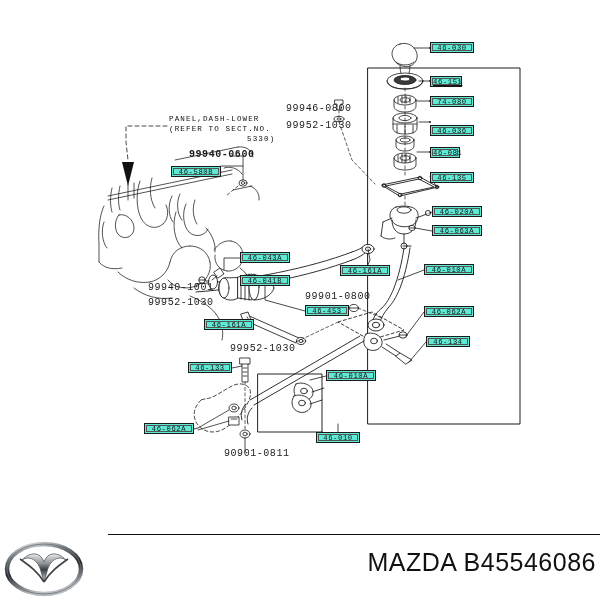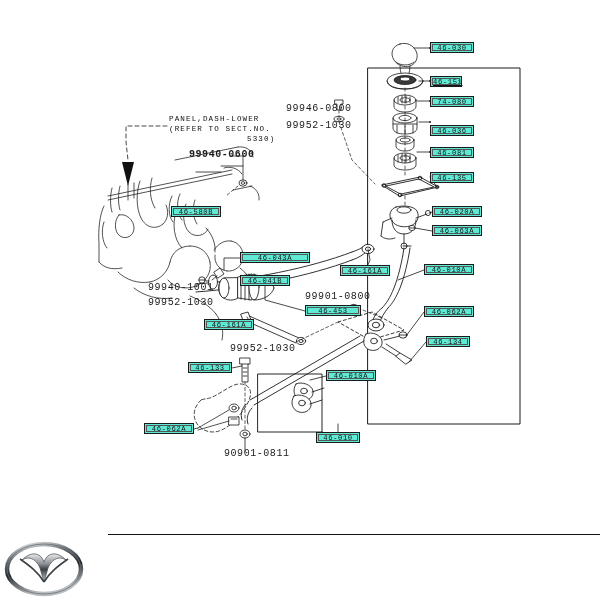--- a/index.html
+++ b/index.html
@@ -420,34 +420,35 @@
       <div class="plainlabel" style="left: 305px; top: 292px;">99901-0800</div>
       <div class="plainlabel" style="left: 230px; top: 344px;">99952-1030</div>
       <div class="plainlabel" style="left: 224px; top: 449px;">90901-0811</div>
     </div>
 
   <div id="callout-labels">
       <div class="callout" style="left: 430px; top: 42px; width: 44px;">46-030</div>
       <div class="callout" style="left: 430px; top: 76px; width: 32px; text-decoration: underline;">46-151</div>
       <div class="callout" style="left: 430px; top: 96px; width: 44px;">74-080</div>
       <div class="callout" style="left: 430px; top: 117px; width: 44px; margin-top: 8px;">46-036</div>
-      <div class="callout" style="left: 430px; top: 147px; width: 44px; text-align: center;">46-081</div>
+      <div class="callout" style="left: 430px; top: 147px; width: 30px; text-align: center;">46-081</div>
       <div class="callout" style="left: 430px; top: 172px; width: 44px;">46-135</div>
       <div class="callout" style="left: 432px; top: 206px; width: 50px;">46-020A</div>
       <div class="callout" style="left: 432px; top: 225px; width: 50px;">46-063A</div>
       <div class="callout" style="left: 424px; top: 264px; width: 50px;">46-010A</div>
       <div class="callout" style="left: 424px; top: 306px; width: 50px;">46-062A</div>
       <div class="callout" style="left: 426px; top: 336px; width: 44px;">46-134</div>
       <div class="callout" style="left: 340px; top: 265px; width: 50px;">46-161A</div>
-      <div class="callout" style="left: 240px; top: 252px; width: 70px;">46-043A</div>
+      <div class="callout" style="left: 240px; top: 252px; width: 50px;">46-043A</div>
       <div class="callout" style="left: 240px; top: 275px; width: 50px;">46-041B</div>
-      <div class="callout" style="left: 305px; top: 305px; width: 56px;">46-453</div>
+      <div class="callout" style="left: 305px; top: 305px; width: 44px;">46-453</div>
       <div class="callout" style="left: 204px; top: 319px; width: 50px;">46-161A</div>
       <div class="callout" style="left: 188px; top: 362px; width: 44px;">46-133</div>
       <div class="callout" style="left: 144px; top: 423px; width: 50px;">46-062A</div>
       <div class="callout" style="left: 316px; top: 432px; width: 44px;">46-010</div>
-      <div class="callout" style="left: 171px; top: 166px; width: 50px; margin-top: 40px;">46-580B</div>
+      <div class="callout" style="left: 171px; top: 166px; width: 50px;">46-580B</div>
       <div class="callout" style="left: 326px; top: 370px; width: 50px;">46-010A</div>
     </div>
 
   <div id="footer-rule"></div>
+  <div id="brand-text">MAZDA B45546086</div>
 
 </div>
 
 </body></html>

